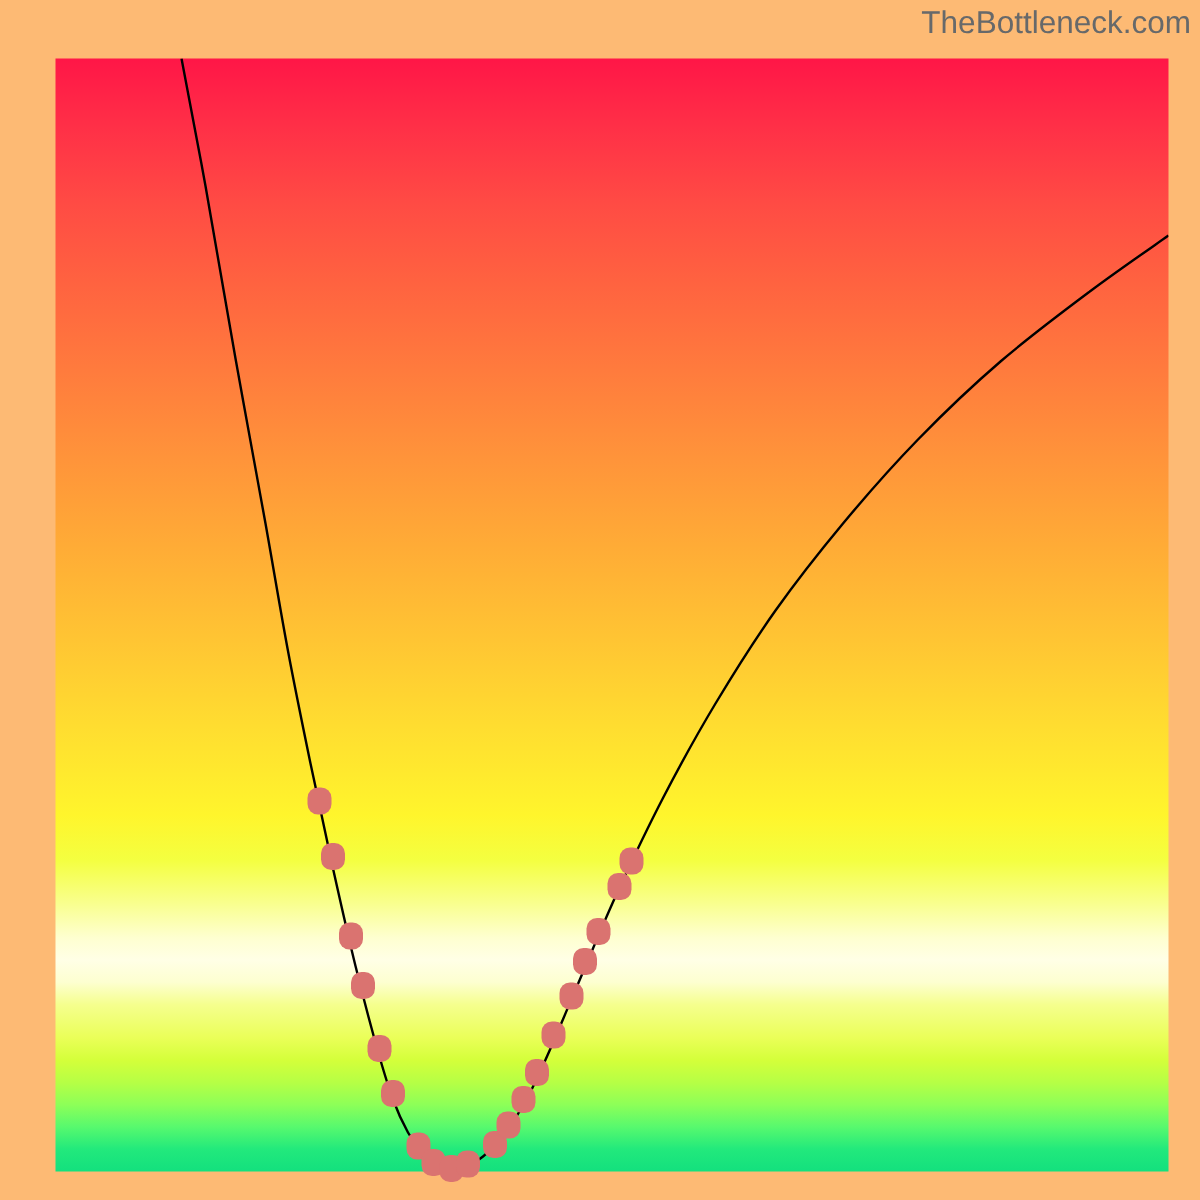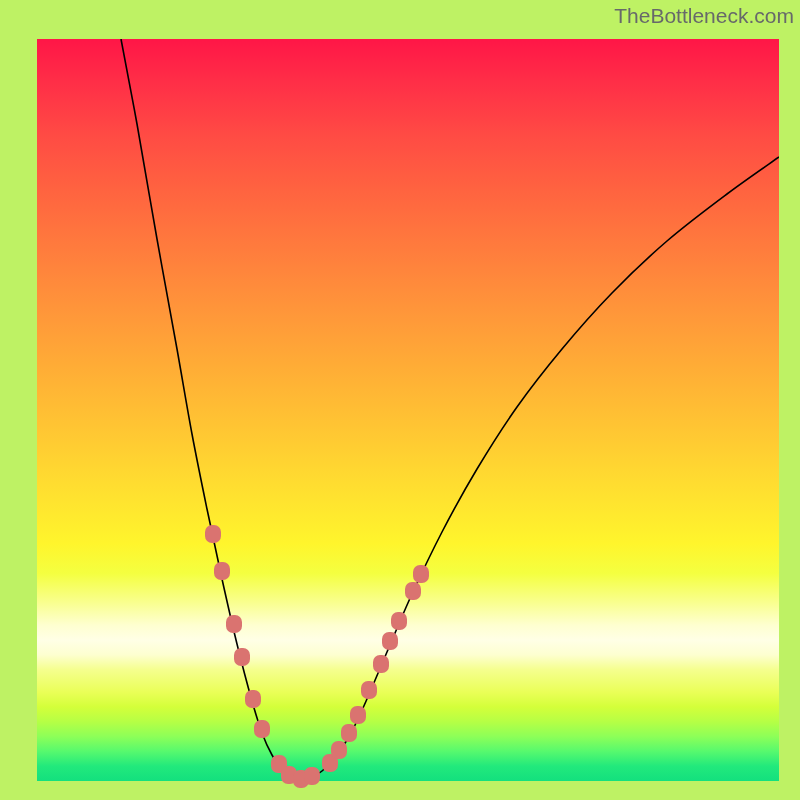--- a/index.html
+++ b/index.html
@@ -1,16 +1,16 @@
 <!DOCTYPE html>
 <html><head>
 <meta charset="utf-8">
 <style>
 html,body{margin:0;padding:0;width:800px;height:800px;background:#000;overflow:hidden}
-.frame{position:absolute;left:0;top:0;width:800px;height:800px;background:#bef264}
+.frame{position:absolute;left:0;top:0;width:800px;height:800px;background:#fdba74}
 .plot{position:absolute;left:37px;top:39px;width:742px;height:742px;
 background:linear-gradient(to bottom,
  #ff1647 0%,
  #ff2f47 6%,
  #ff4b44 13%,
  #ff6240 20%,
  #ff7b3d 28%,
  #ff943a 36%,
  #ffac36 44%,
  #ffc433 52%,

